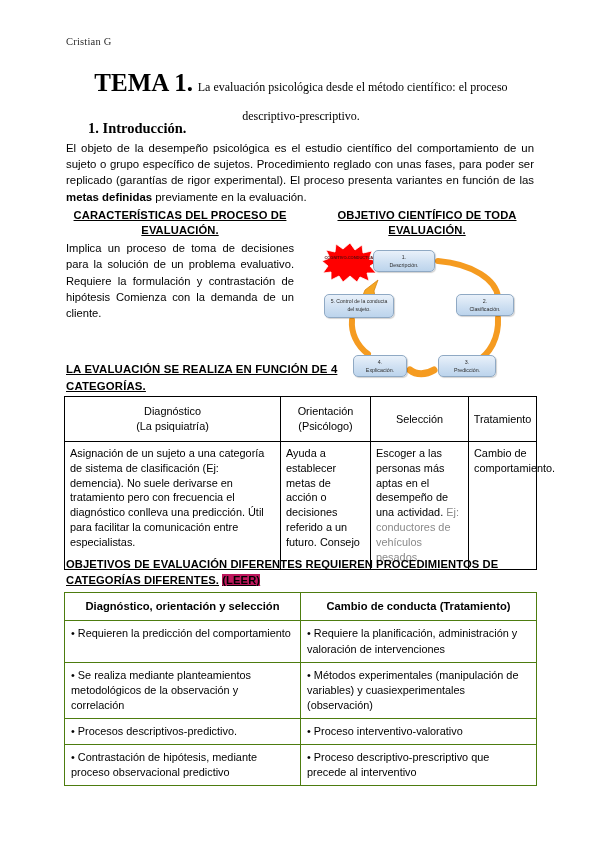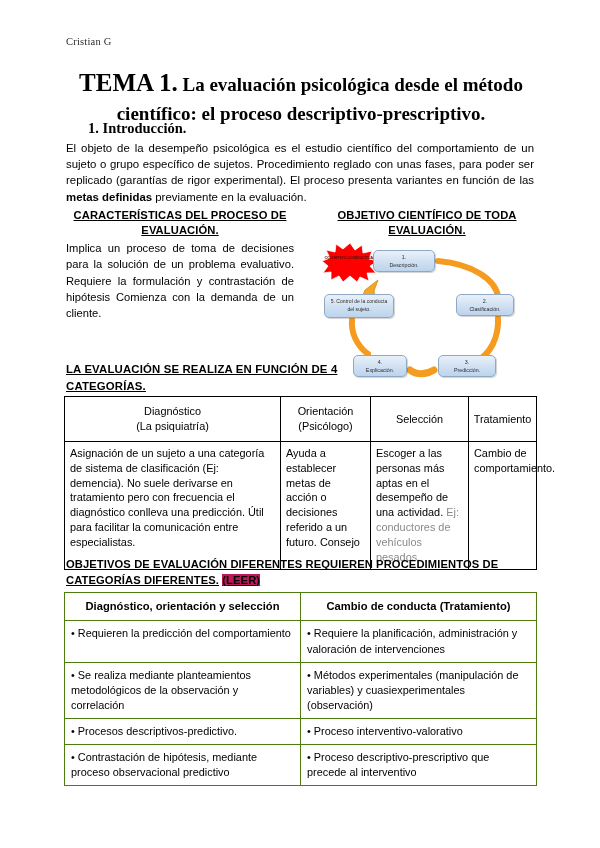--- a/index.html
+++ b/index.html
@@ -42,22 +42,22 @@
     line-height: 1.38;
     text-align: center;
     color: #000;
   }
   .title .tema {
     font-weight: bold;
     font-size: 25px;
     letter-spacing: 0px;
   }
   .title .rest {
-    font-weight: bold;
-    font-size: 19px;
+    font-weight: normal;
+    font-size: 12px;
   }
   .section-num {
     position: absolute;
     left: 88px;
     top: 120px;
     font-family: "Liberation Serif", serif;
     font-size: 14.5px;
     font-weight: bold;
   }
   .intro {

